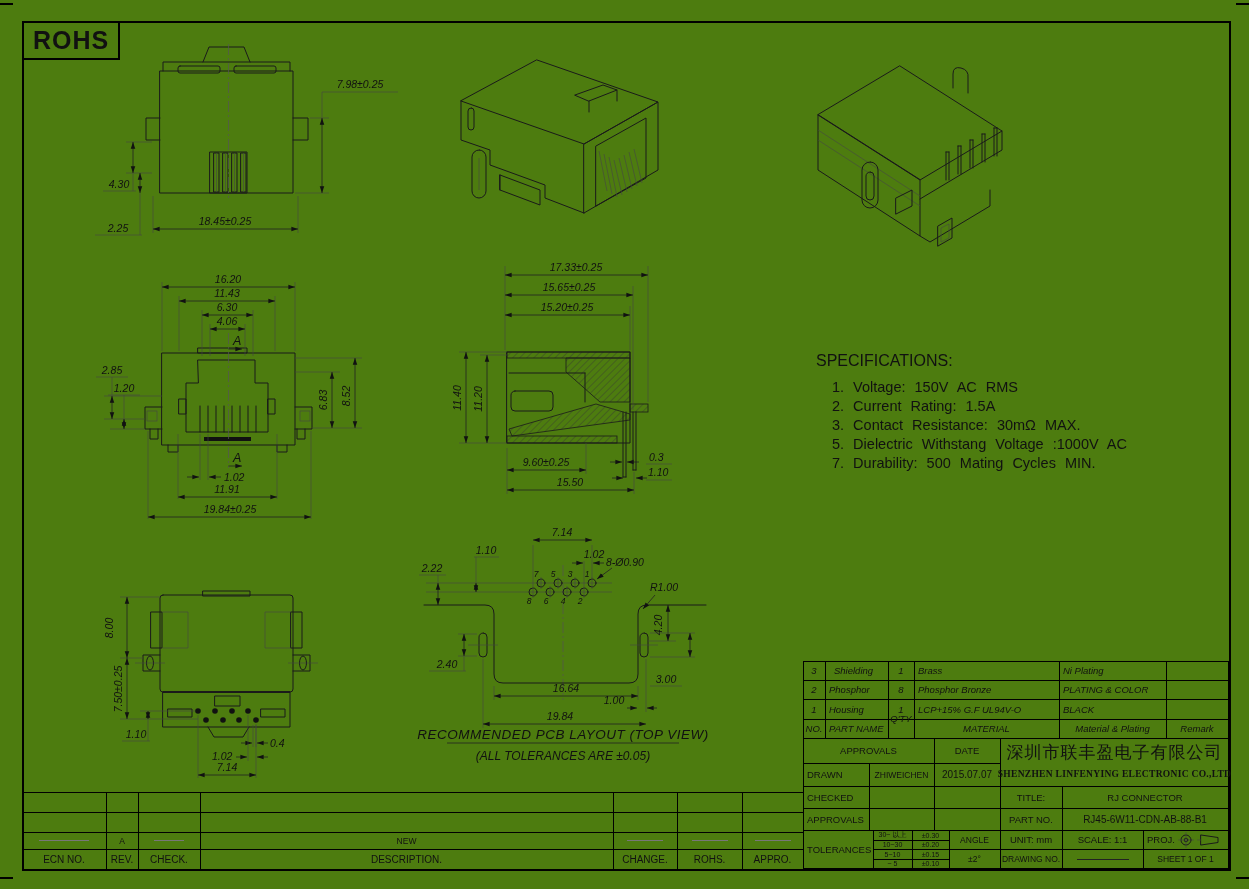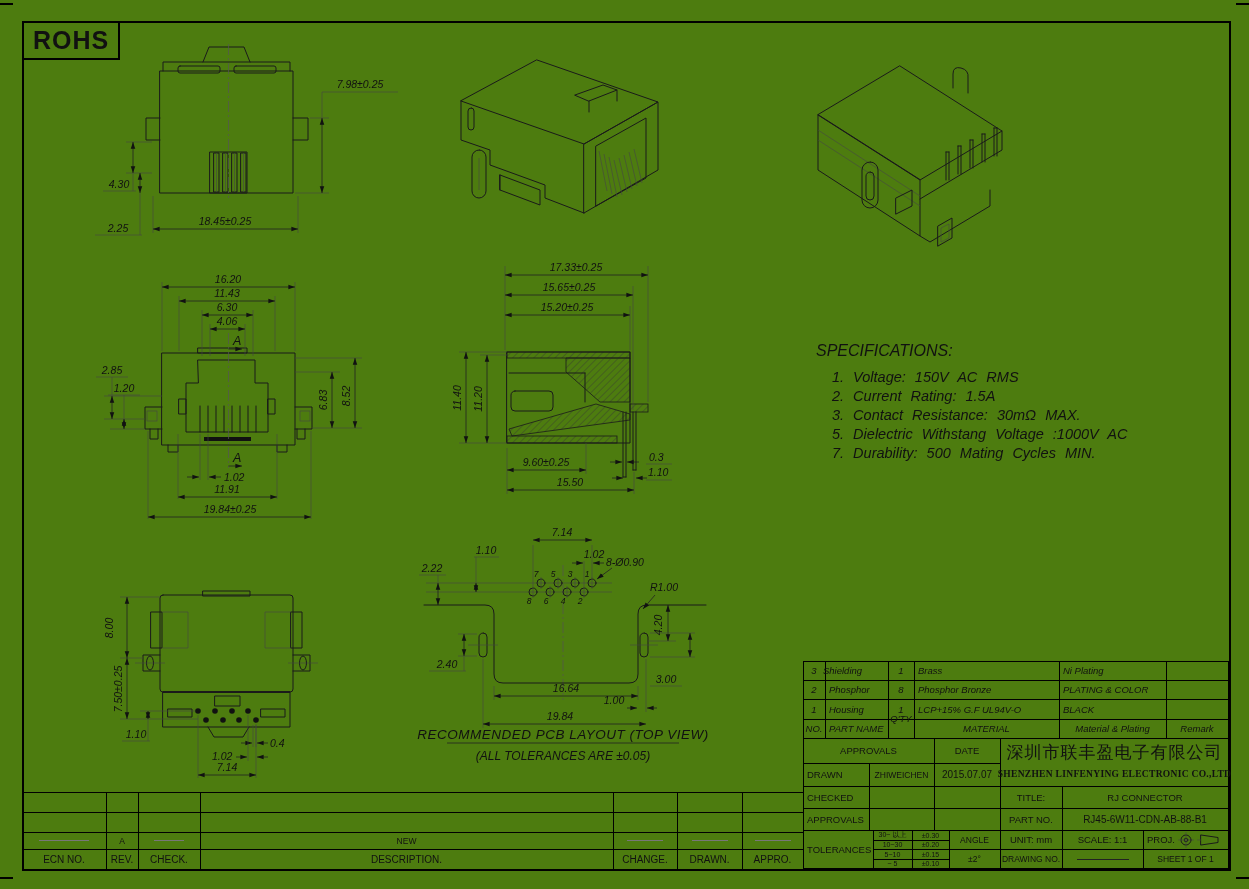--- a/index.html
+++ b/index.html
@@ -15,21 +15,21 @@
   .thin{fill:none;stroke:#444;stroke-width:0.6;}
   .dim{fill:none;stroke:#222;stroke-width:0.8;}
   .cl{fill:none;stroke:#555;stroke-width:0.7;stroke-dasharray:11 3 2 3;}
   .solid{fill:#111;stroke:none;}
   svg text{font-family:"Liberation Sans",sans-serif;fill:#111;}
   text.d{font-size:10.5px;font-style:italic;}
   text.ds{font-size:8.5px;font-style:italic;}
   text.da{font-size:12.5px;font-style:italic;}
   text.dc{font-size:13.5px;font-style:italic;letter-spacing:0.5px;}
   text.dn{font-size:12px;font-style:italic;}
-  .specs{position:absolute;left:816px;top:342px;width:400px;font-style:italic;word-spacing:5px;}
+  .specs{position:absolute;left:816px;top:352px;width:400px;word-spacing:5px;}
   .specs .ttl{font-size:16px;margin-bottom:8px;}
   .specs .item{font-size:14.5px;line-height:19px;padding-left:16px;white-space:nowrap;}
   .blk{position:absolute;}
   .hl{position:absolute;background:#000;height:1px;}
   .vl{position:absolute;background:#000;width:1px;}
   .cell{position:absolute;display:flex;align-items:center;font-size:9.5px;color:#111;white-space:nowrap;}
   .ctr{justify-content:center;text-align:center;}
   .lft{padding-left:4px;}
   .ital{font-style:italic;}
   .dashline{height:1px;background:#777;}
@@ -506,21 +506,21 @@
     <div class="vl" style="left:66px;top:102px;height:67px"></div>
     <div class="vl" style="left:131px;top:77px;height:92px"></div>
     <div class="vl" style="left:197px;top:77px;height:131px"></div>
     <div class="vl" style="left:70px;top:169px;height:39px"></div>
     <div class="vl" style="left:109px;top:169px;height:39px"></div>
     <div class="vl" style="left:146px;top:169px;height:39px"></div>
     <div class="vl" style="left:259px;top:125px;height:83px"></div>
     <div class="vl" style="left:340px;top:169px;height:39px"></div>
 
     <div class="cell ctr ital" style="left:0;top:0;width:22px;height:19px">3</div>
-    <div class="cell lft ital" style="left:16px;top:0;width:63px;height:19px">Shielding</div>
+    <div class="cell lft ital" style="left:27px;top:0;width:63px;height:19px">Shielding</div>
     <div class="cell ctr ital" style="left:85px;top:0;width:26px;height:19px">1</div>
     <div class="cell lft ital" style="left:111px;top:0;width:145px;height:19px">Brass</div>
     <div class="cell lft ital" style="left:256px;top:0;width:107px;height:19px">Ni Plating</div>
     <div class="cell ctr ital" style="left:363px;top:0;width:62px;height:19px"></div>
 
     <div class="cell ctr ital" style="left:0;top:19px;width:22px;height:19px">2</div>
     <div class="cell lft ital" style="left:22px;top:19px;width:63px;height:19px">Phosphor</div>
     <div class="cell ctr ital" style="left:85px;top:19px;width:26px;height:19px">8</div>
     <div class="cell lft ital" style="left:111px;top:19px;width:145px;height:19px">Phosphor Bronze</div>
     <div class="cell lft ital" style="left:256px;top:19px;width:107px;height:19px">PLATING &amp; COLOR</div>
@@ -616,17 +616,17 @@
       </div>
     <div class="cell ctr" style="left:720px;top:40px;width:61px;height:17px">
         <div class="dashline" style="width:36px"></div>
       </div>
 
     <div class="cell ctr f10" style="left:0;top:57px;width:84px;height:20px">ECN NO.</div>
     <div class="cell ctr f10" style="left:84px;top:57px;width:32px;height:20px">REV.</div>
     <div class="cell ctr f10" style="left:116px;top:57px;width:62px;height:20px">CHECK.</div>
     <div class="cell ctr f10" style="left:178px;top:57px;width:413px;height:20px">DESCRIPTION.</div>
     <div class="cell ctr f10" style="left:591px;top:57px;width:64px;height:20px">CHANGE.</div>
-    <div class="cell ctr f10" style="left:655px;top:57px;width:65px;height:20px">DRAWN.</div>
+    <div class="cell ctr f10" style="left:655px;top:57px;width:65px;height:20px">ROHS.</div>
     <div class="cell ctr f10" style="left:720px;top:57px;width:61px;height:20px">APPRO.</div>
   </div>
 
 </div>
 
 </body></html>

